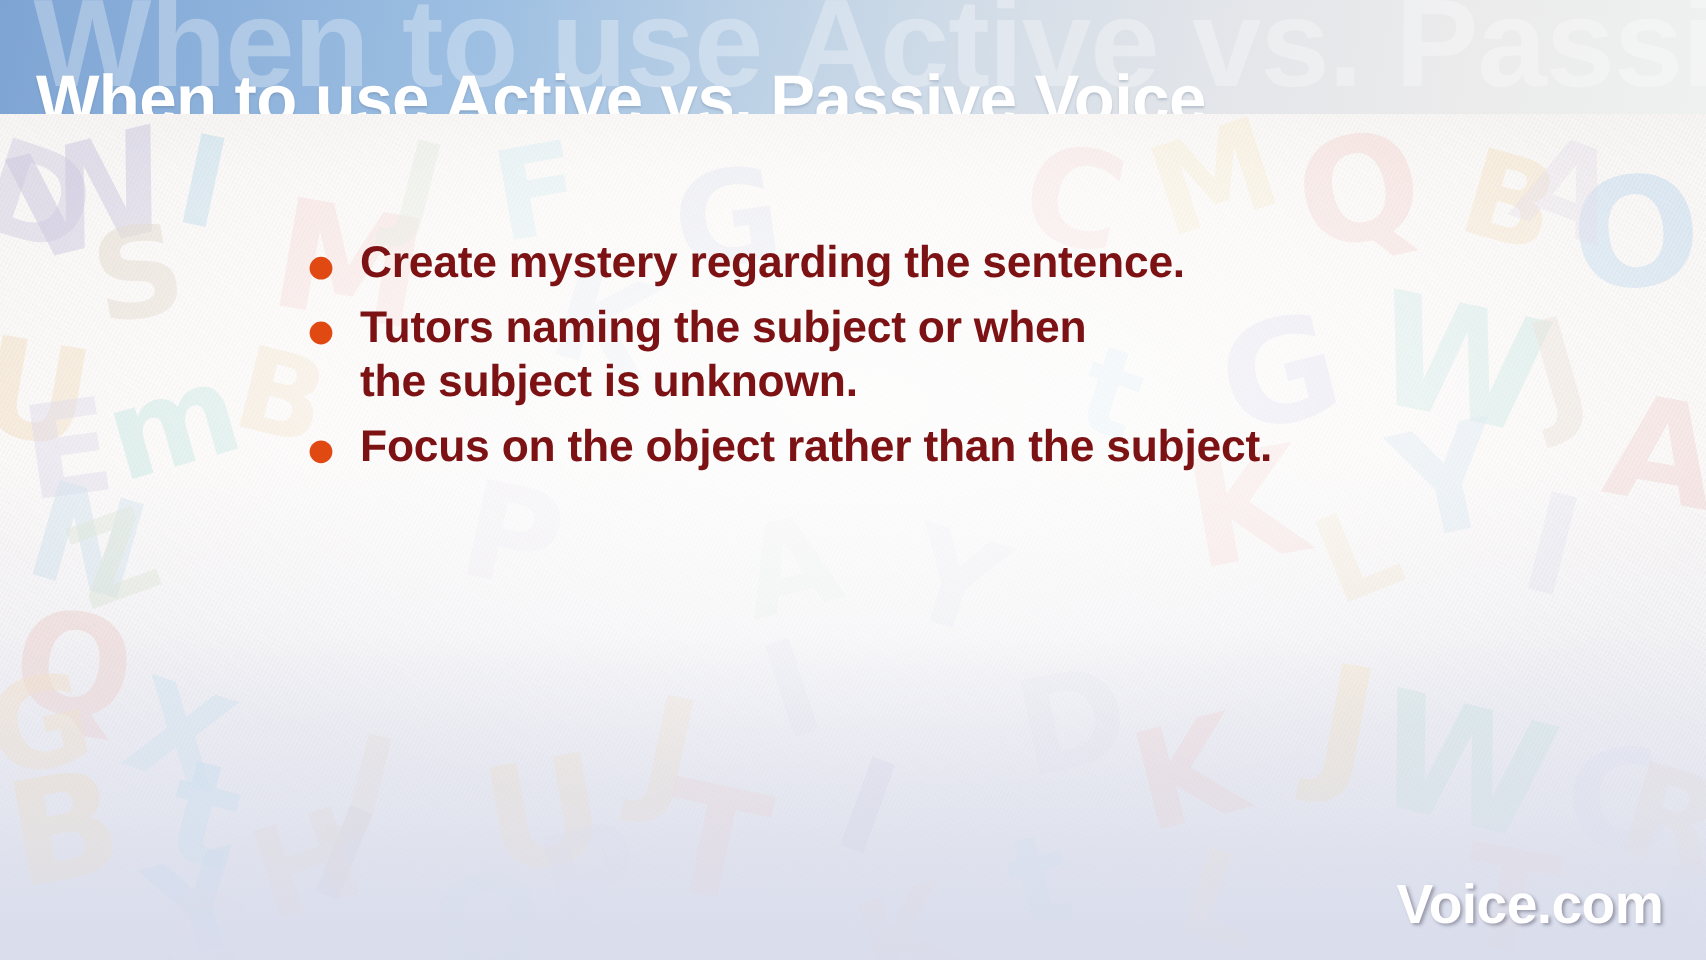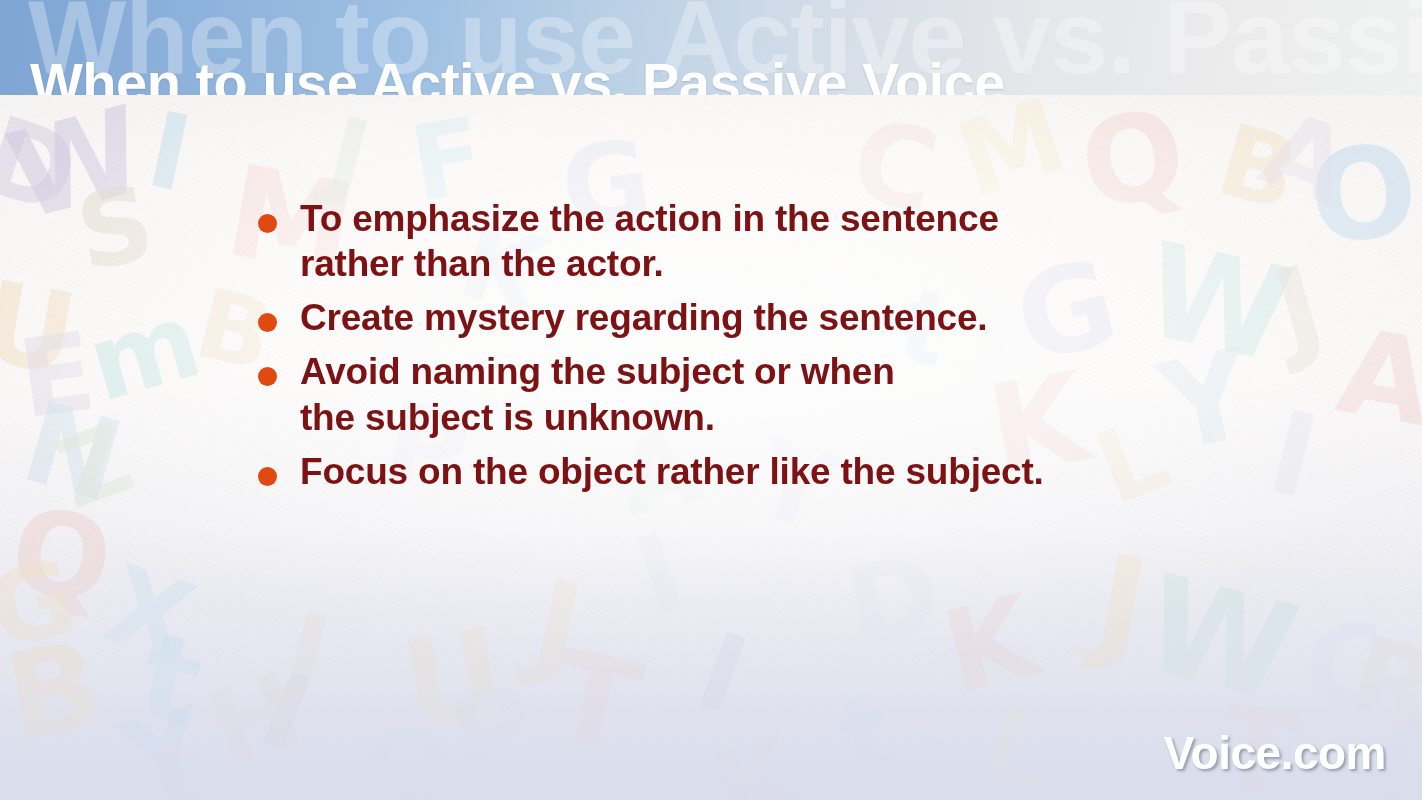--- a/index.html
+++ b/index.html
@@ -239,33 +239,28 @@
   <div class="bg-bottomwash"></div>
 
   <div class="header">
     <div class="header-ghost">When to use Active vs. Passive Voice</div>
     <h1 class="header-title">When to use Active vs. Passive Voice</h1>
   </div>
 
   <div class="bullet-list" id="bullet-list">
       <div class="bullet-item">
         <span class="bullet-dot" style="background: rgb(224, 74, 18);"></span>
-        <div class="bullet-text" style="color: rgb(125, 18, 20);">To emphasize the action in the sentence
-rather than the actor.</div>
-      </div>
-      <div class="bullet-item">
-        <span class="bullet-dot" style="background: rgb(224, 74, 18);"></span>
         <div class="bullet-text" style="color: rgb(125, 18, 20);">Create mystery regarding the sentence.</div>
       </div>
       <div class="bullet-item">
         <span class="bullet-dot" style="background: rgb(224, 74, 18);"></span>
-        <div class="bullet-text" style="color: rgb(125, 18, 20);">Avoid naming the subject or when
+        <div class="bullet-text" style="color: rgb(125, 18, 20);">Tutors naming the subject or when
 the subject is unknown.</div>
       </div>
       <div class="bullet-item">
         <span class="bullet-dot" style="background: rgb(224, 74, 18);"></span>
-        <div class="bullet-text" style="color: rgb(125, 18, 20);">Focus on the object rather like the subject.</div>
+        <div class="bullet-text" style="color: rgb(125, 18, 20);">Focus on the object rather than the subject.</div>
       </div>
     </div>
 
   <div class="logo">Voice.com</div>
 
 </div>
 
 </body></html>

